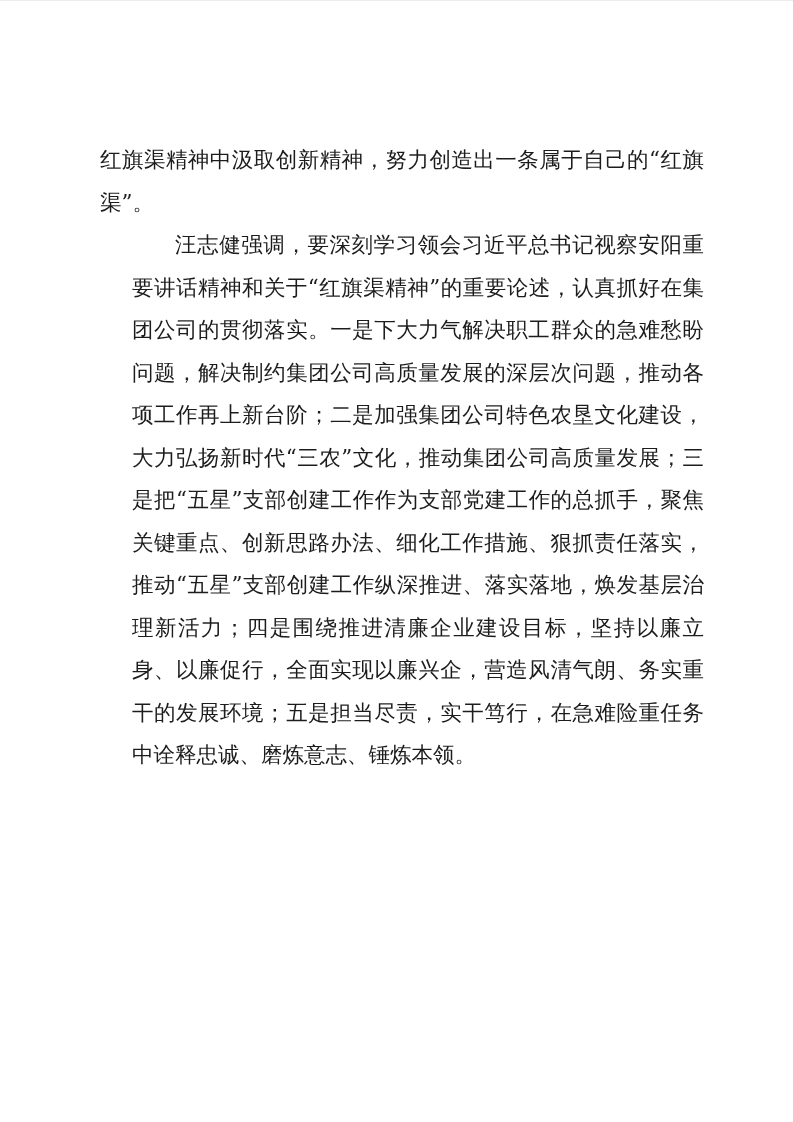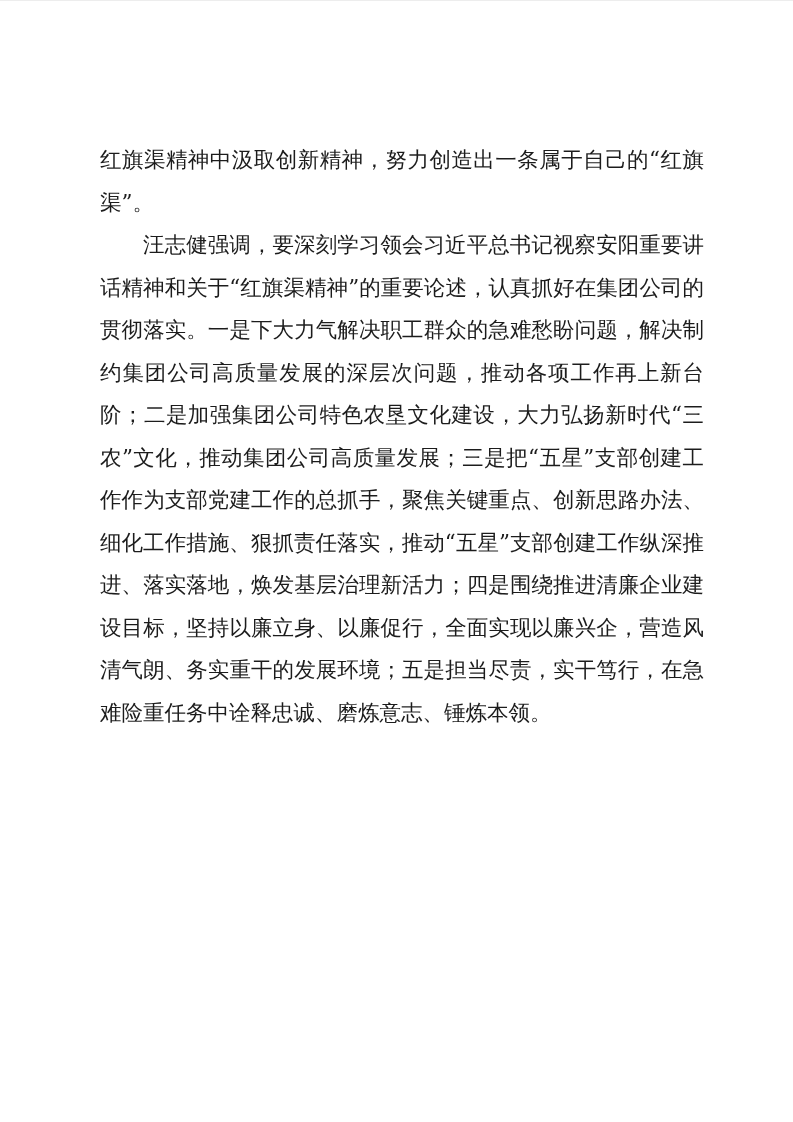--- a/index.html
+++ b/index.html
@@ -26,20 +26,21 @@
     text-align: justify;
     text-justify: inter-character;
   }
   .doc-text p {
     margin: 0;
     padding: 0;
     word-break: break-all;
   }
   .doc-text p.indent {
     text-indent: 2em;
+    margin-left: 32px;
   }
 </style>
 </head>
 <body>
 
 <main class="page">
   <div class="doc-text">
     <p>红旗渠精神中汲取创新精神，努力创造出一条属于自己的“红旗渠”。</p>
     <p class="indent">汪志健强调，要深刻学习领会习近平总书记视察安阳重要讲话精神和关于“红旗渠精神”的重要论述，认真抓好在集团公司的贯彻落实。一是下大力气解决职工群众的急难愁盼问题，解决制约集团公司高质量发展的深层次问题，推动各项工作再上新台阶；二是加强集团公司特色农垦文化建设，大力弘扬新时代“三农”文化，推动集团公司高质量发展；三是把“五星”支部创建工作作为支部党建工作的总抓手，聚焦关键重点、创新思路办法、细化工作措施、狠抓责任落实，推动“五星”支部创建工作纵深推进、落实落地，焕发基层治理新活力；四是围绕推进清廉企业建设目标，坚持以廉立身、以廉促行，全面实现以廉兴企，营造风清气朗、务实重干的发展环境；五是担当尽责，实干笃行，在急难险重任务中诠释忠诚、磨炼意志、锤炼本领。</p>
   </div>

